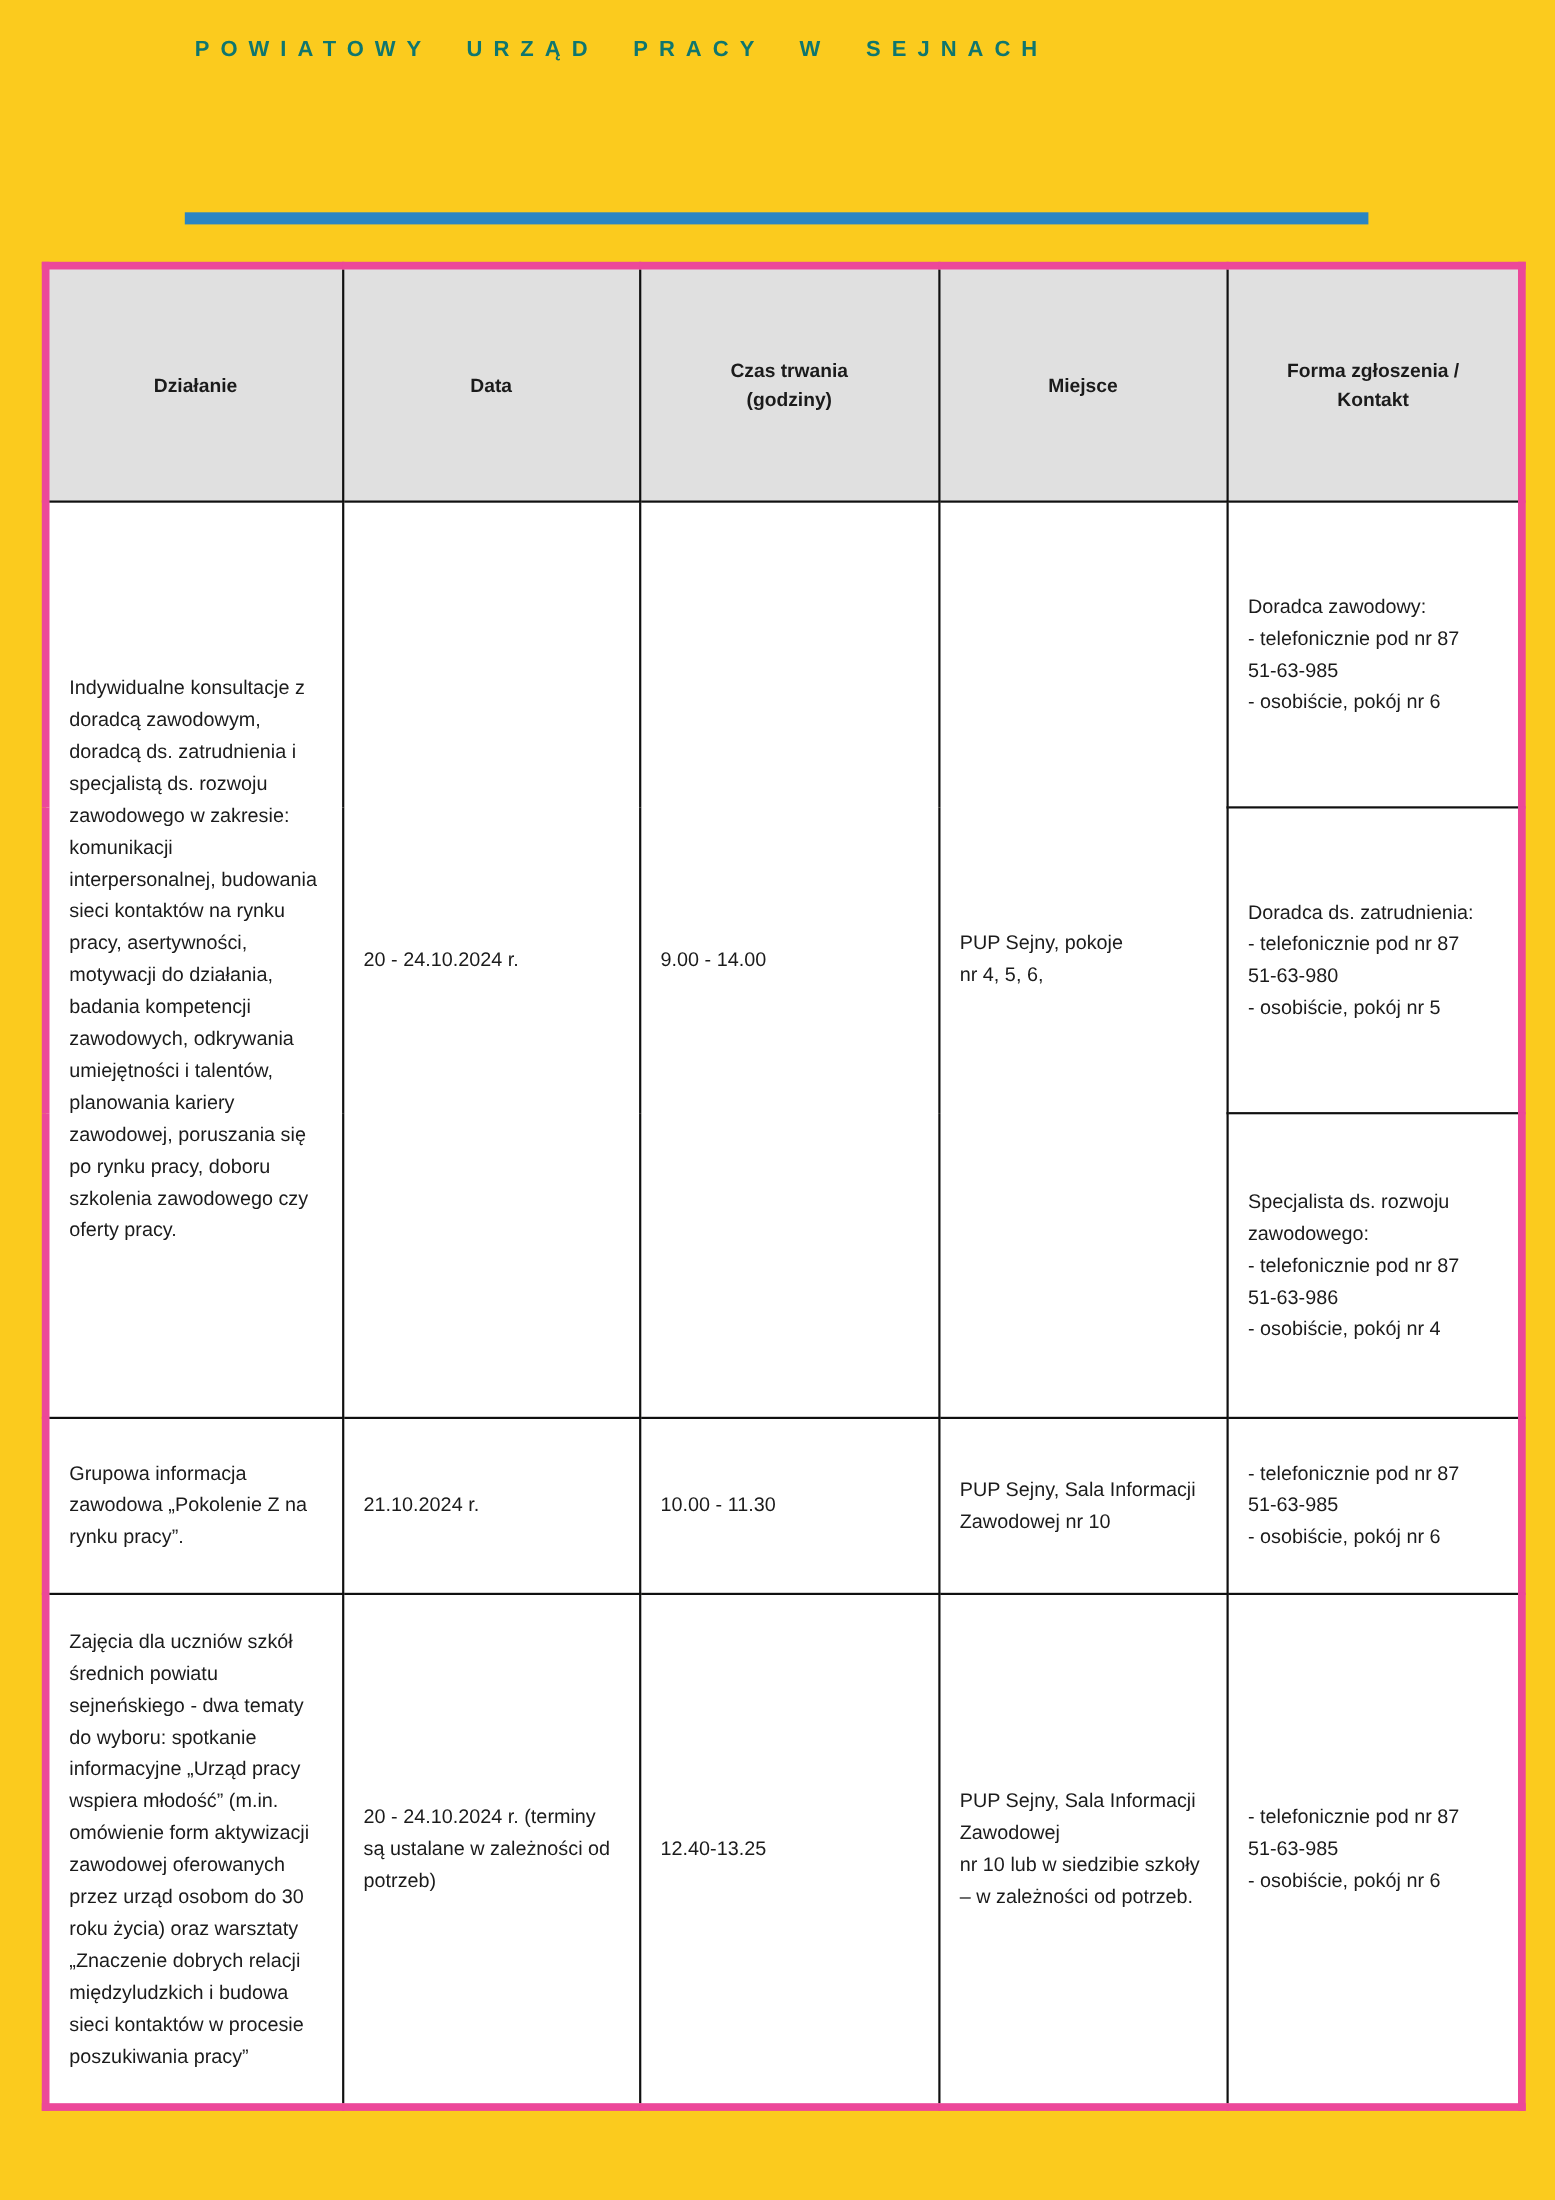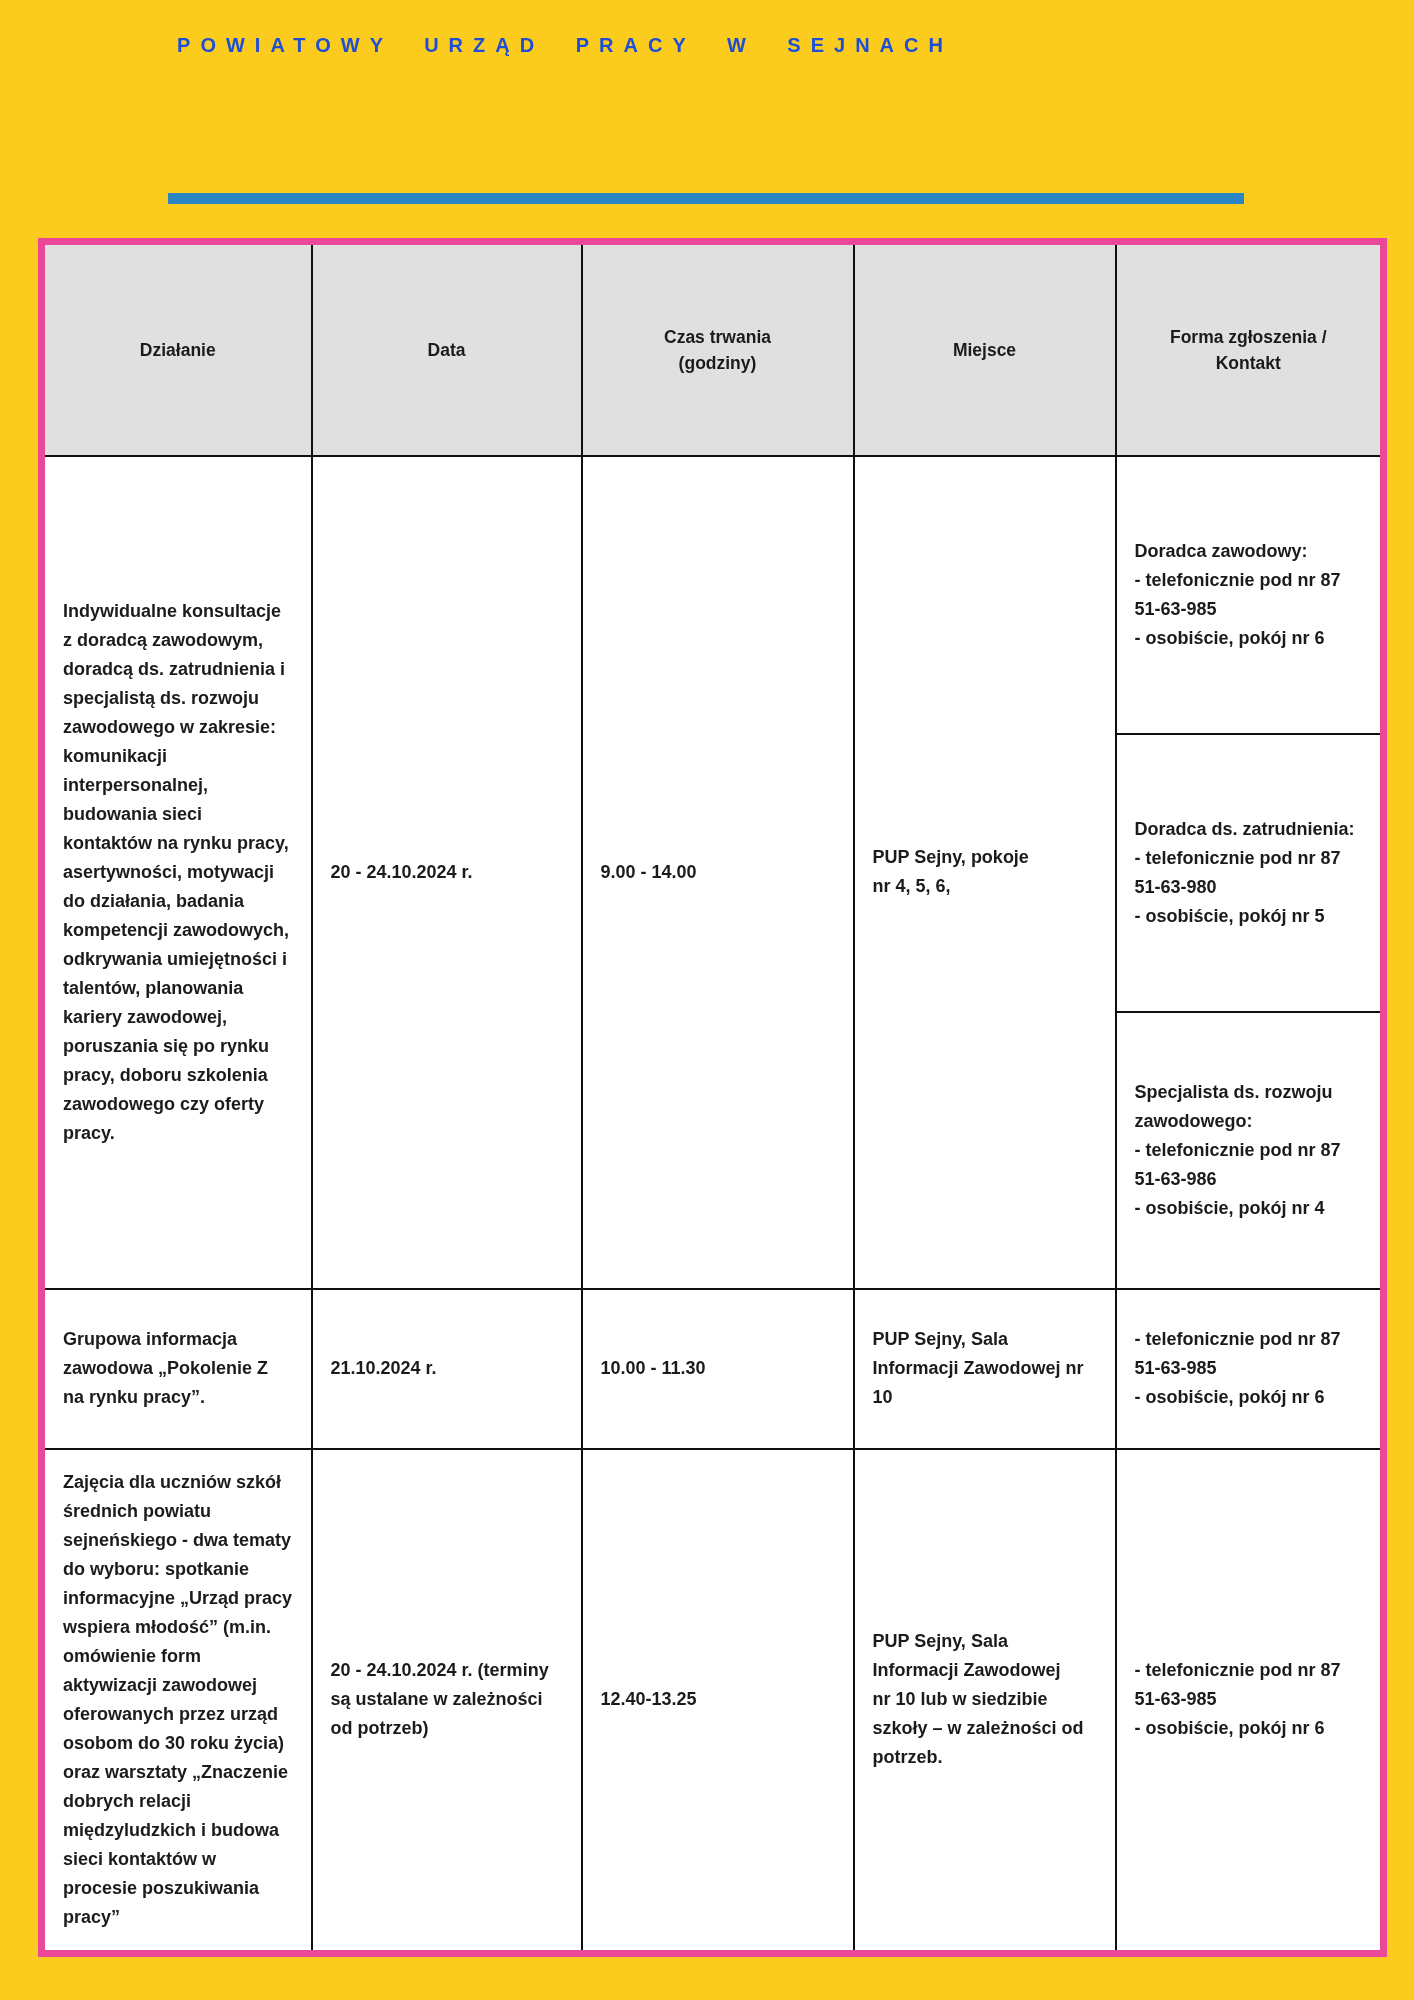--- a/index.html
+++ b/index.html
@@ -5,42 +5,41 @@
   html,body{margin:0;padding:0;}
   body{
     width:1414px;height:2000px;position:relative;
     background:#fbcb1e;
     font-family:"Liberation Sans","DejaVu Sans",sans-serif;
     color:#1b1b1b;
   }
   .doc-header{
     position:absolute;top:26px;left:0;width:1130px;
     text-align:center;
-    color:#1d4ed8;font-weight:bold;font-size:20px;
+    color:#0f766e;font-weight:bold;font-size:20px;
     letter-spacing:10px;word-spacing:16px;line-height:38px;
   }
   .accent-bar{
     position:absolute;top:193px;left:168px;
     width:1076px;height:11px;background:#2b85c2;
   }
   table.schedule{
     position:absolute;top:238px;left:38px;width:1342px;
     border-collapse:collapse;table-layout:fixed;
     border:7px solid #ec4899;
   }
   .schedule col.c1{width:270px}
   .schedule col.c2{width:270px}
   .schedule col.c3{width:272px}
   .schedule col.c4{width:262px}
   .schedule col.c5{width:268px}
   .schedule th,.schedule td{
     border:2px solid #101010;
     vertical-align:middle;
     padding:18px 18px;
-    font-weight:bold;
   }
   .schedule th{
     background:#e0e0e0;
     font-size:17.5px;font-weight:bold;line-height:26px;
     text-align:center;white-space:pre-line;
     padding:10px 22px;
   }
   .schedule td{
     background:#ffffff;
     font-size:18px;line-height:29px;

